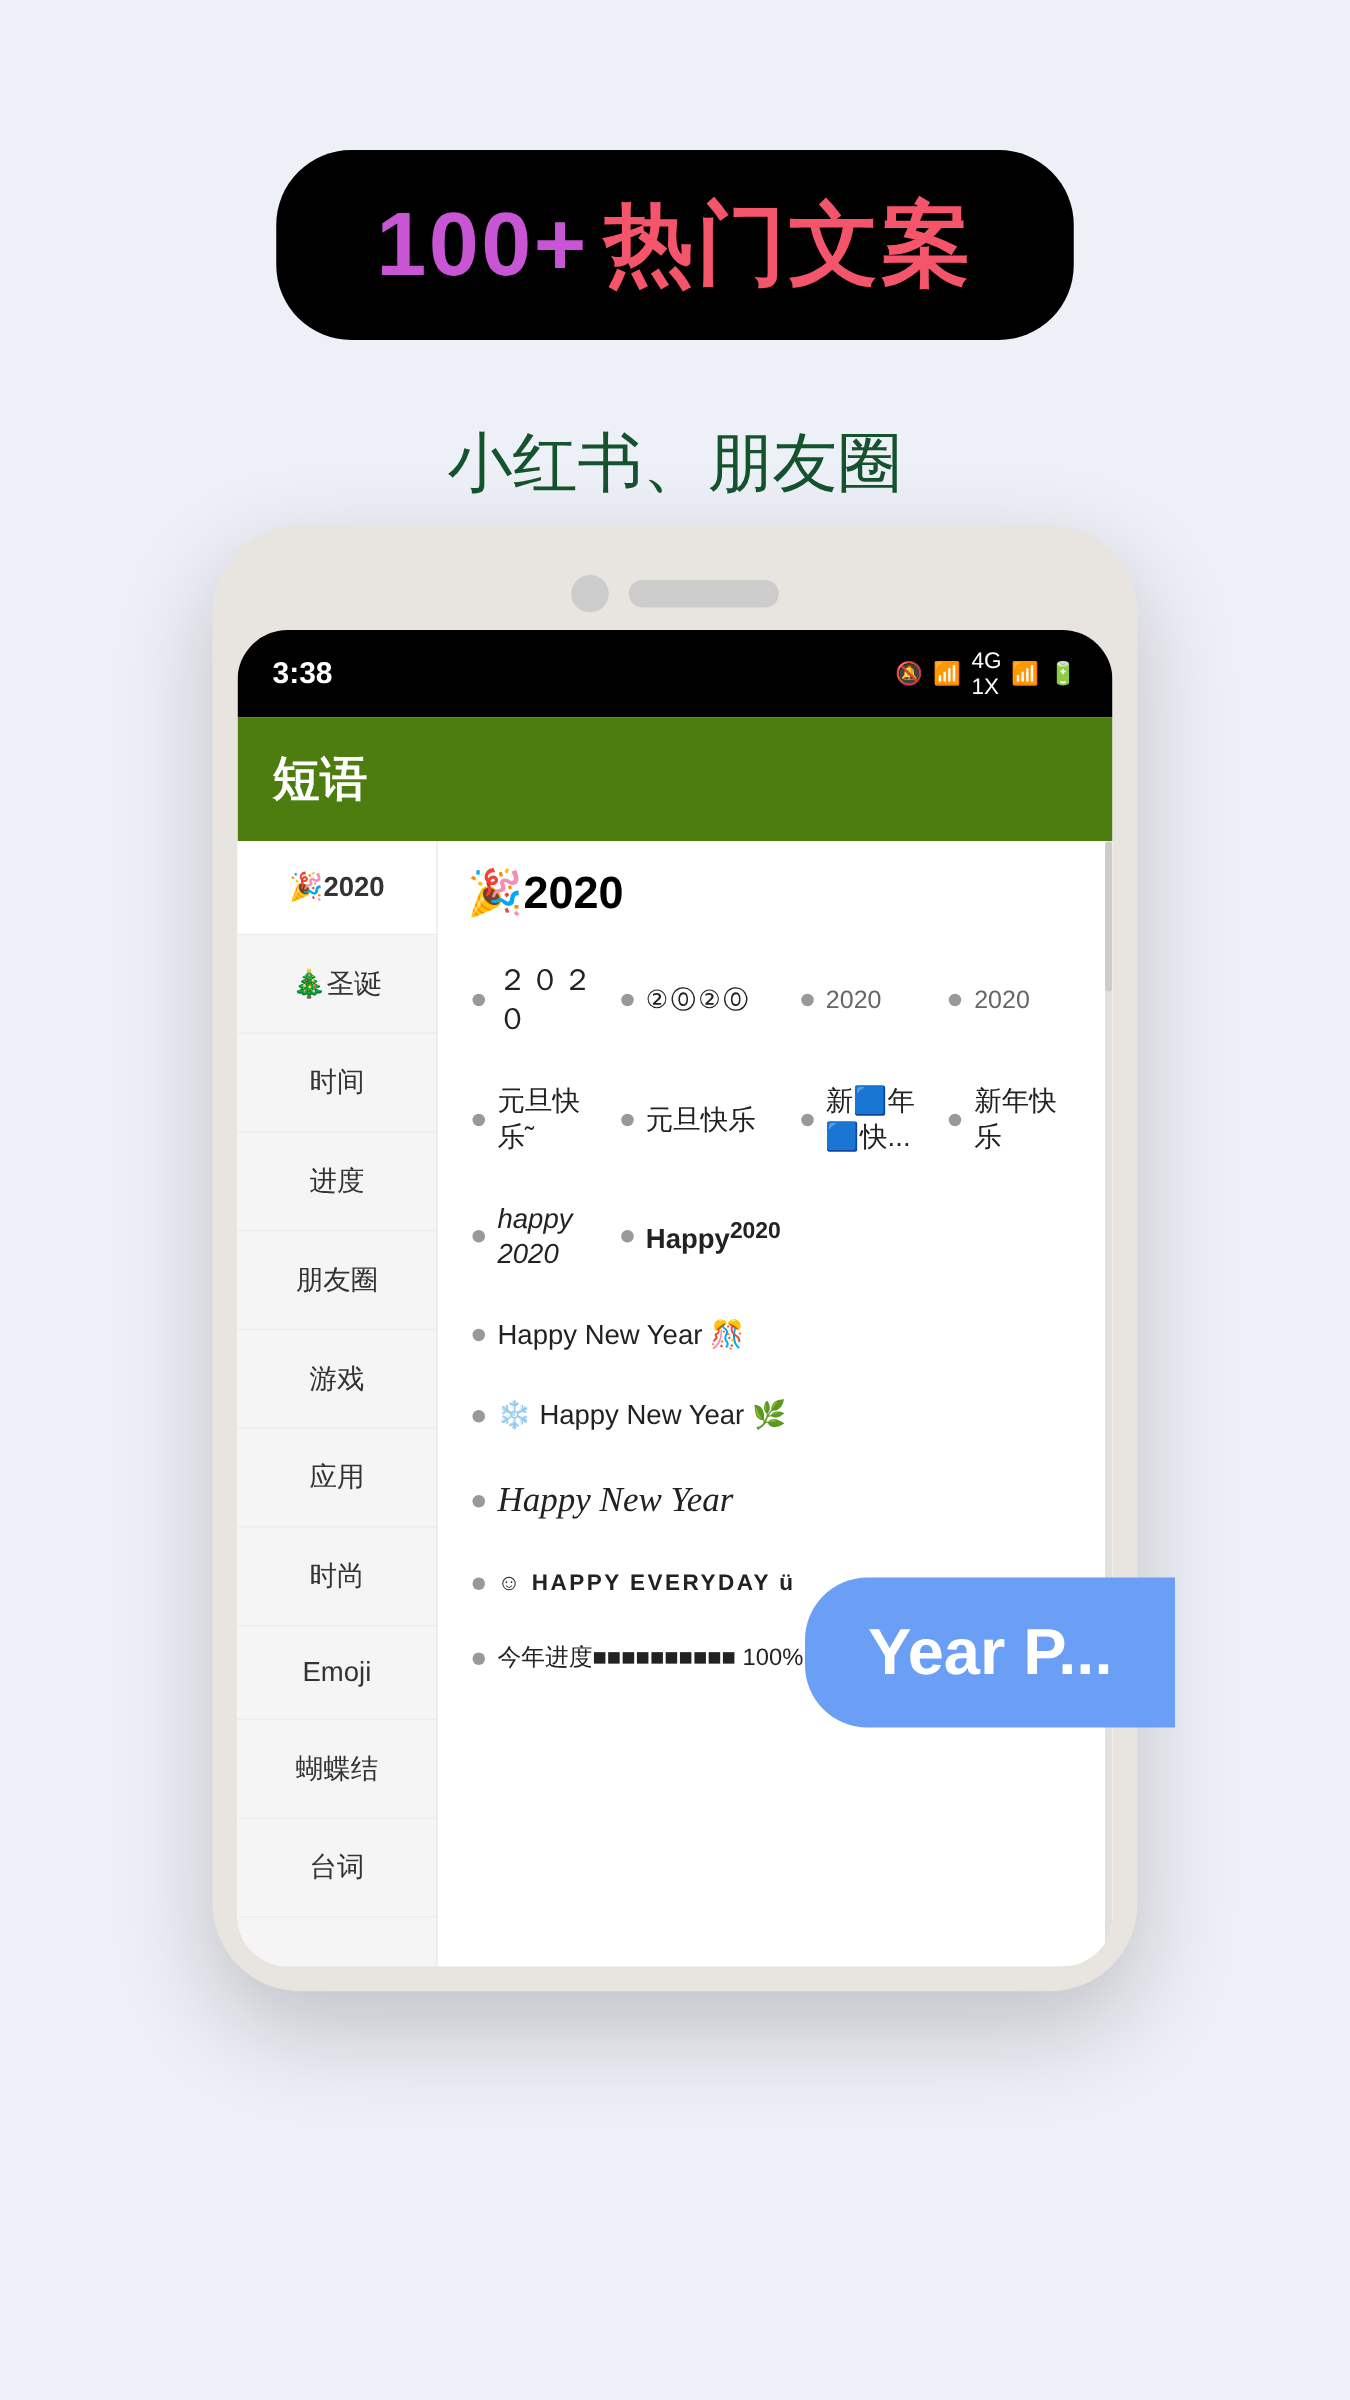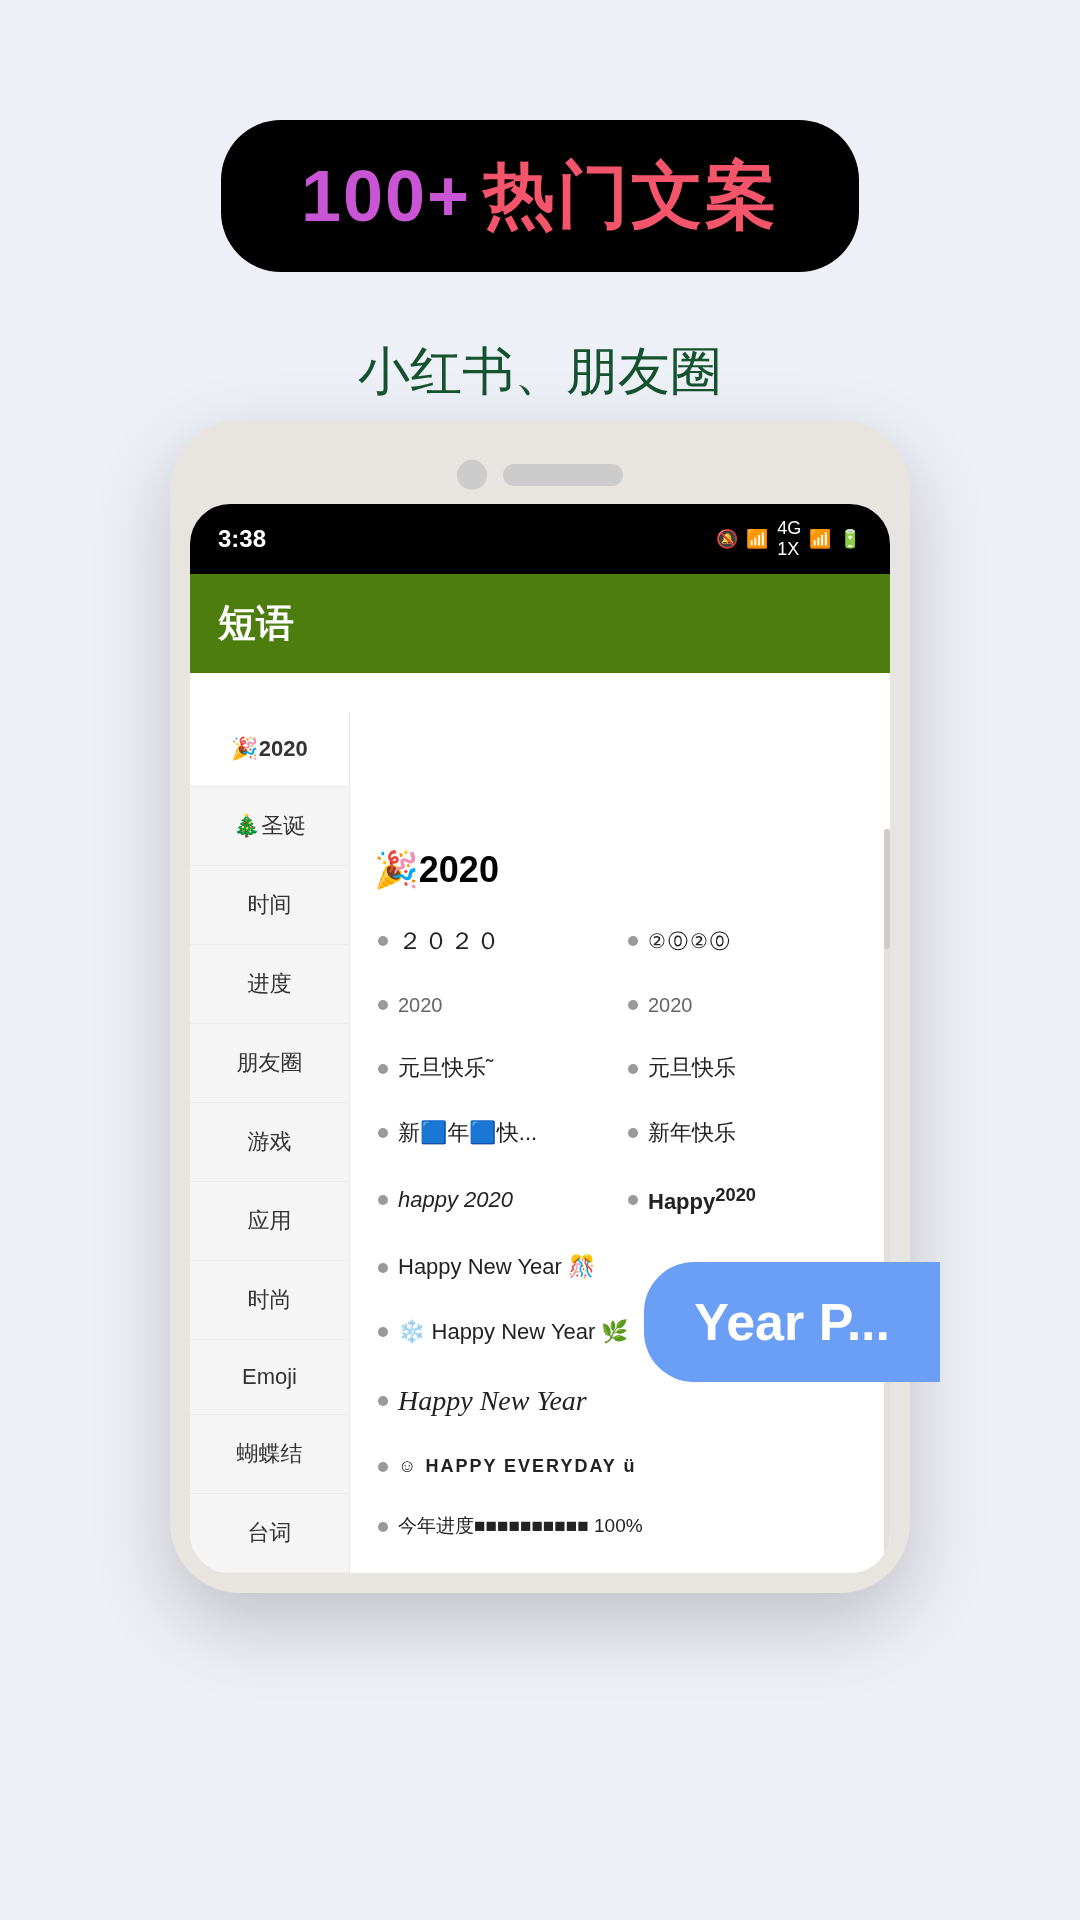--- a/index.html
+++ b/index.html
@@ -128,21 +128,20 @@
       padding: 24px 28px;
       font-size: 38px;
       font-weight: 700;
     }
 
     
     .app-content {
       display: flex;
       background: #fff;
       min-height: 900px;
-      align-items: flex-end;
     }
 
     
     .sidebar {
       width: 160px;
       background: #f5f5f5;
       border-right: 1px solid #e8e8e8;
       flex-shrink: 0;
     }
 
@@ -168,21 +167,21 @@
     }
 
     .section-title {
       font-size: 36px;
       font-weight: 700;
       margin-bottom: 20px;
     }
 
     .items-grid {
       display: grid;
-      grid-template-columns: 1fr 1fr;
+      grid-template-columns: 1fr 1fr 1fr 1fr;
       gap: 8px 8px;
     }
 
     .list-item {
       display: flex;
       align-items: center;
       gap: 10px;
       font-size: 22px;
       padding: 14px 4px;
       color: #222;

